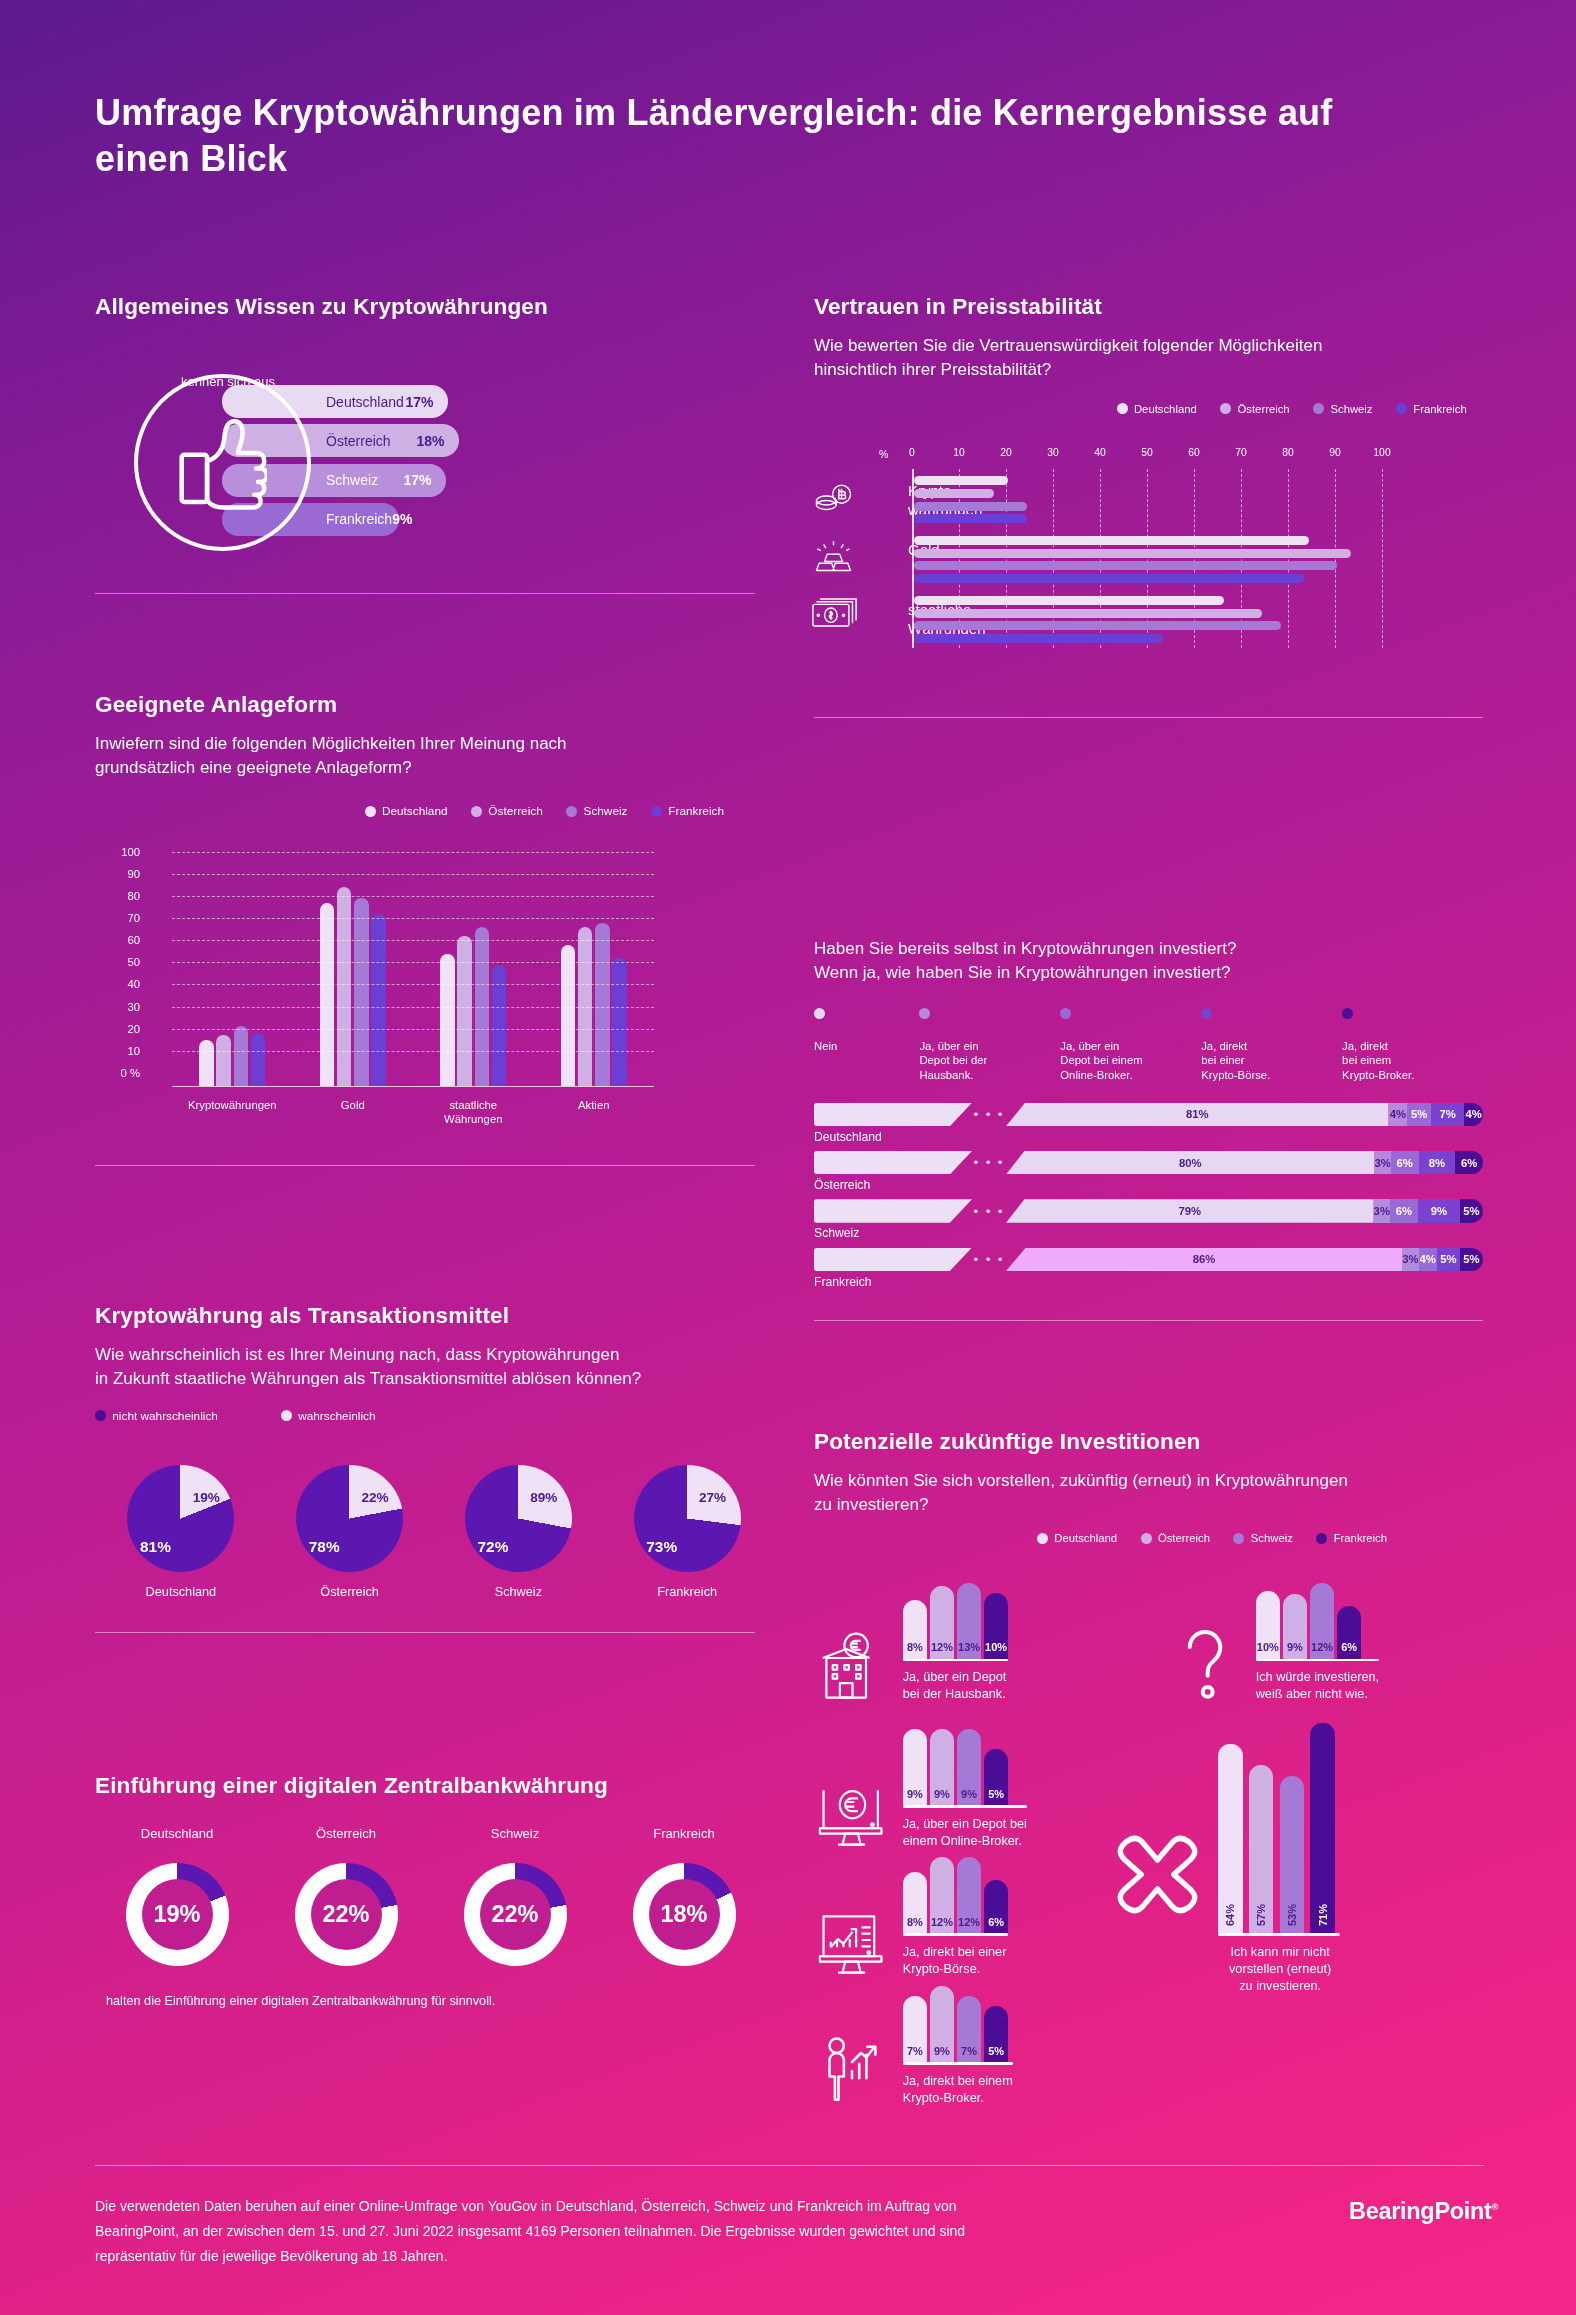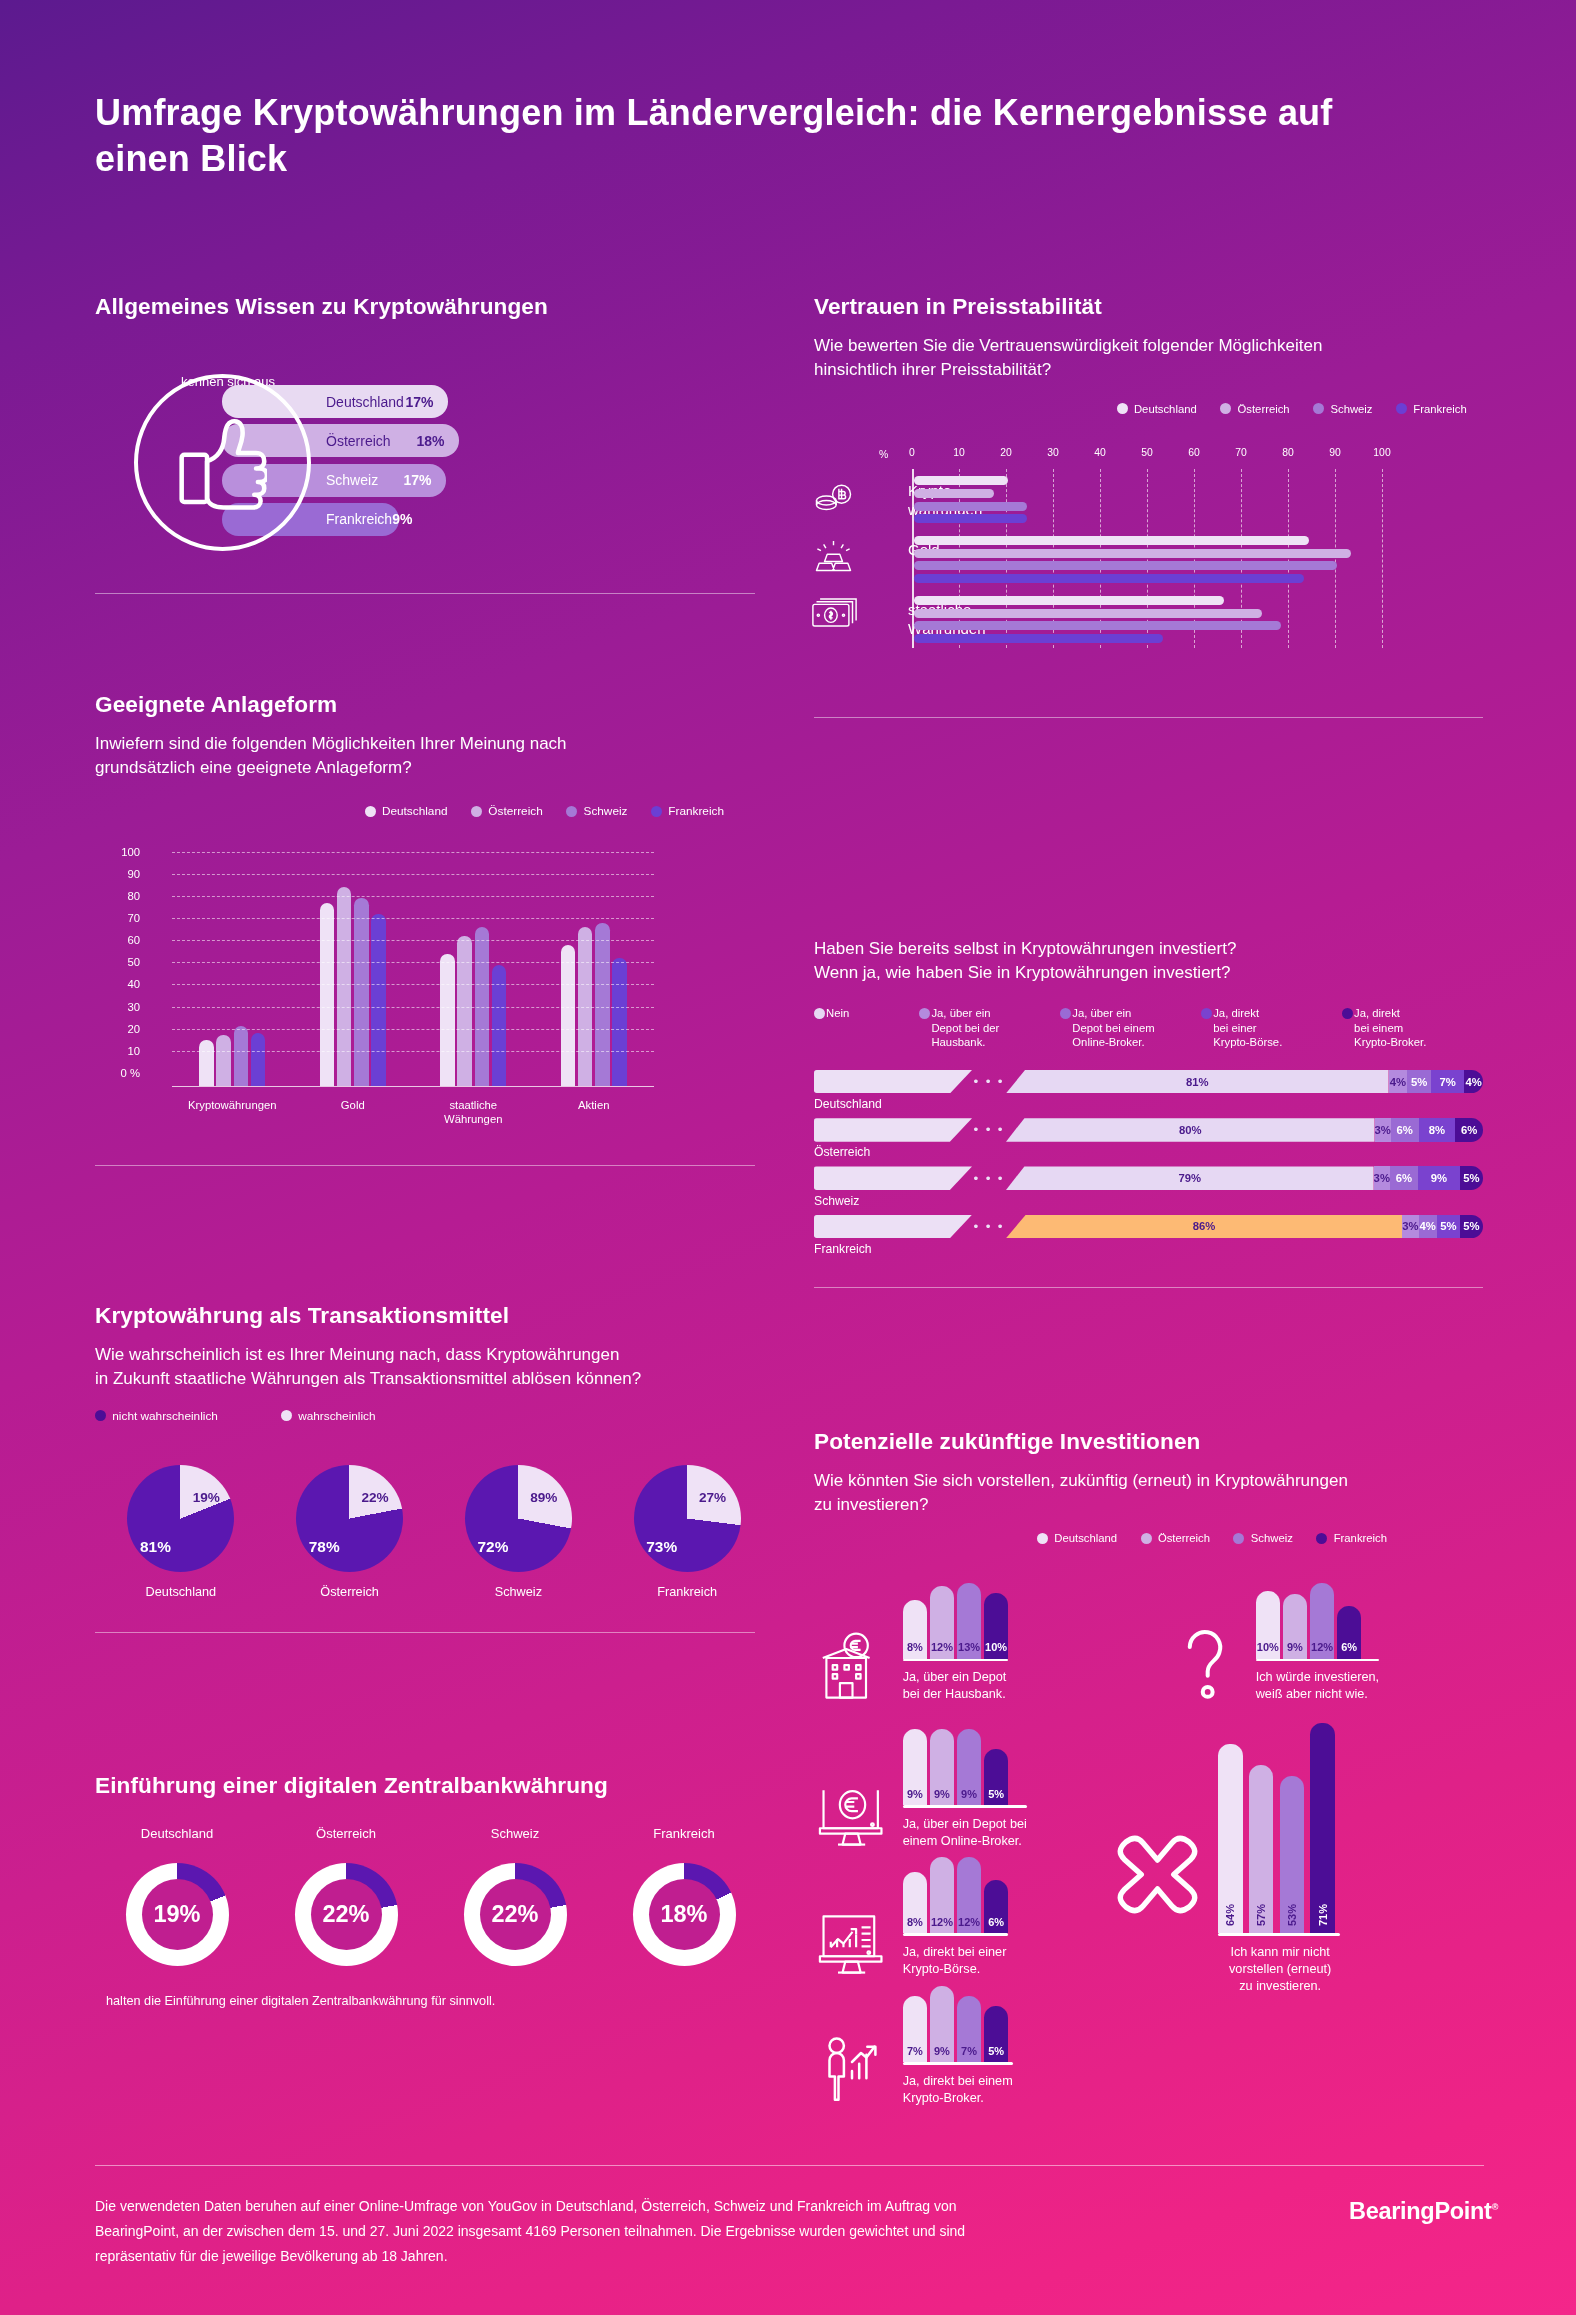--- a/index.html
+++ b/index.html
@@ -87,21 +87,21 @@
   .vgl{ position:absolute; top:0; bottom:0; width:0; border-left:1.4px dashed rgba(255,255,255,.6); }
   .vaxis{ position:absolute; left:0; top:0; bottom:0; width:1.8px; background:rgba(255,255,255,.85); }
   .hgrp{ position:absolute; left:1.8px; width:100%; }
   .hbar{ height:9px; border-radius:4.5px; margin-bottom:3.6px; }
   .rowicon{ position:absolute; left:-100px; width:47px; }
   .rowlab{ position:absolute; left:-47px; font-size:15px; line-height:1.25; width:52px;margin-left:43px; }
 
   
   #r2{ top:923px; }
   .slegend{ display:flex; margin-top:20px; font-size:11.3px; line-height:1.3; }
-  .sl{ display:flex; gap:1px; align-items:flex-start; }
+  .sl{ display:flex; gap:20px; align-items:flex-start;flex-direction:column; }
   .sl .dot{ margin-top:1.8px; flex:none; }
   .srows{ margin-top:20px; }
   .srow{ margin-bottom:7.2px; }
   .sbarline{ display:flex; align-items:center; height:23.5px; }
   .stub{ width:158px; height:23.5px; background:#ece0f5;
     clip-path:polygon(0 0, 100% 0, 86% 100%, 0 100%); border-radius:2.7px 0 0 2.7px; }
   .dots{ width:34px; text-align:center; color:#ece0f5; font-size:13.6px; letter-spacing:1.8px; }
   .stack{ display:flex; height:23.5px; flex:1; border-radius:0 11.8px 11.8px 0; overflow:hidden; }
   .seg{ display:flex; align-items:center; justify-content:center; font-size:11.3px; font-weight:700; }
   .seg.first{ clip-path:polygon(5% 0, 100% 0, 100% 100%, 0 100%); }
@@ -504,21 +504,21 @@
               <div class="seg" style="flex: 5 1 0%; background: rgb(76, 13, 150); color: rgb(255, 255, 255);">5%</div>
             </div>
           </div>
           <div class="scountry">Schweiz</div>
         </div>
         <div class="srow">
           <div class="sbarline">
             <div class="stub"></div>
             <div class="dots">• • •</div>
             <div class="stack">
-              <div class="seg first" style="flex: 86 1 0%; background: #fdba74; color: rgb(75, 26, 140);">86%</div>
+              <div class="seg first" style="flex: 86 1 0%; background: #f0abfc; color: rgb(75, 26, 140);">86%</div>
               <div class="seg" style="flex: 3 1 0%; background: rgb(180, 138, 222); color: rgb(75, 26, 140);">3%</div>
               <div class="seg" style="flex: 4 1 0%; background: rgb(154, 106, 212); color: rgb(255, 255, 255);">4%</div>
               <div class="seg" style="flex: 5 1 0%; background: rgb(122, 66, 207); color: rgb(255, 255, 255);">5%</div>
               <div class="seg" style="flex: 5 1 0%; background: rgb(76, 13, 150); color: rgb(255, 255, 255);">5%</div>
             </div>
           </div>
           <div class="scountry">Frankreich</div>
         </div>
       </div>
     <div class="divider" style="margin-top:31px"></div>

